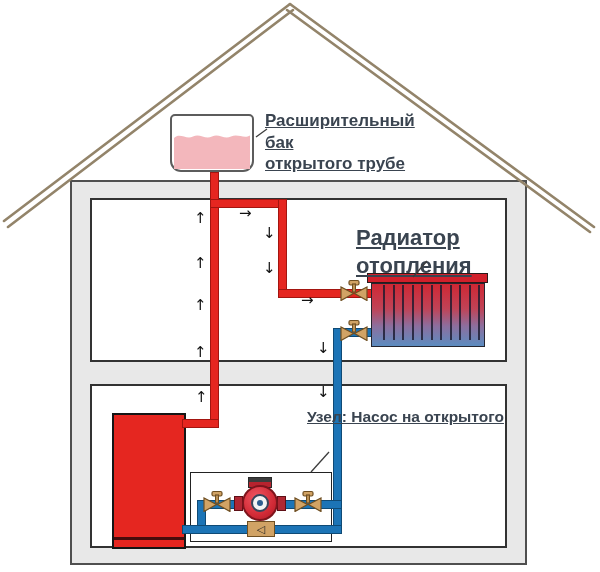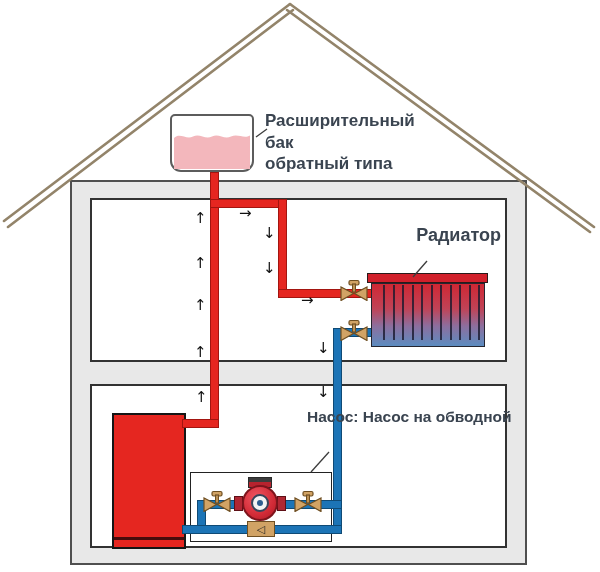--- a/index.html
+++ b/index.html
@@ -69,23 +69,23 @@
   .pump-body{left:242px;top:485px;width:36px;height:36px;border-radius:50%;box-sizing:border-box;z-index:7;
     background:radial-gradient(circle at 38% 32%,#ef5560,var(--pump_body,#d12a36) 62%,#a81a25);
     border:2px solid #7e141c;}
   .pump-face{left:251px;top:494px;width:18px;height:18px;border-radius:50%;box-sizing:border-box;z-index:8;
     background:#f3f3f3;border:2px solid #36445a;}
   .pump-face-dot{left:257px;top:500px;width:6px;height:6px;border-radius:50%;background:#2d5d8f;z-index:8;}
   .pump-flange{width:9px;height:15px;box-sizing:border-box;background:#b02733;border:1px solid #5e0f16;z-index:6;}
   
   .arrow{z-index:8;font-size:15px;line-height:1;color:var(--arrow,#111);font-family:"DejaVu Sans",sans-serif;}
   
-  .lbl{z-index:8;color:var(--label_text,#3a4450);font-weight:bold;}
+  .lbl{z-index:8;color:var(--label_text,#3a4450);font-weight:bold;text-decoration:underline;}
   .lbl-tank{left:265px;top:110px;width:180px;font-size:17px;line-height:1.27;}
-  .lbl-radiator{left:389px;top:224px;width:112px;font-size:18px;line-height:1.27;text-align:right;}
+  .lbl-radiator{left:356px;top:224px;width:112px;font-size:22px;line-height:1.27;text-align:left;}
   .lbl-node{left:307px;top:407px;width:208px;font-size:15.5px;line-height:1.3;}
   .lbl span{display:block;}
   
   .watermark{
     left:447px;top:532px;z-index:10;font-size:27px;font-weight:bold;line-height:1;
     color:var(--watermark_fill,#fff);
     -webkit-text-stroke:1.3px var(--watermark_stroke,#b3b3b3);
     text-shadow:0 0 1px #c0c0c0;
   }
   
@@ -171,27 +171,28 @@
   <div class="abs arrow" style="left:195px;top:390px;">↑</div>
   <div class="abs arrow" style="left:239px;top:206px;">→</div>
   <div class="abs arrow" style="left:263px;top:226px;">↓</div>
   <div class="abs arrow" style="left:263px;top:261px;">↓</div>
   <div class="abs arrow" style="left:301px;top:293px;">→</div>
   <div class="abs arrow" style="left:317px;top:341px;">↓</div>
   <div class="abs arrow" style="left:317px;top:385px;">↓</div>
 
   <div class="abs lbl lbl-tank">
     <span>Расширительный бак</span>
-    <span>обратный типа</span>
+    <span>открытого трубе</span>
   </div>
   <div class="abs lbl lbl-radiator">
     <span>Радиатор</span>
+    <span>отопления</span>
   </div>
   <div class="abs lbl lbl-node">
-    <span>Насос: Насос на обводной</span>
+    <span>Узел: Насос на открытого</span>
   </div>
 
 
   <svg class="abs overlay" width="600" height="572" viewBox="0 0 600 572">
     <line class="roof-line" x1="290" y1="4" x2="4" y2="221"></line>
     <line class="roof-line" x1="293" y1="10" x2="8" y2="227"></line>
     <line class="roof-line" x1="290" y1="4" x2="594" y2="227"></line>
     <line class="roof-line" x1="287" y1="10" x2="590" y2="232"></line>
     <line class="pointer-line" x1="256" y1="137" x2="267" y2="129"></line>
     <line class="pointer-line" x1="427" y1="261" x2="413" y2="277"></line>

